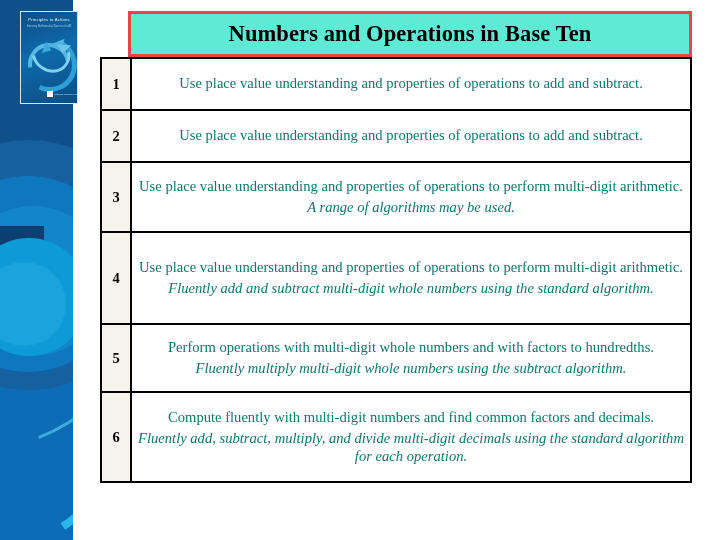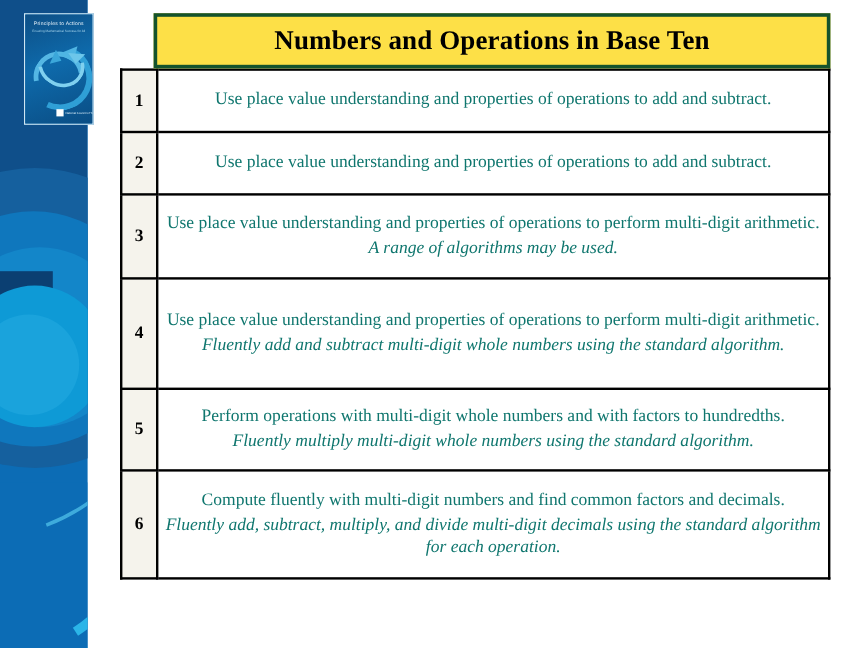--- a/index.html
+++ b/index.html
@@ -213,22 +213,22 @@
     line-height: 1.25;
     font-family: "Liberation Sans", sans-serif;
     white-space: nowrap;
   }
 
   
   #title-bar {
     position: absolute;
     left: 128px; top: 11px;
     width: 564px; height: 46px;
-    background: #fde047;
-    border: 3px solid #14532d;
+    background: #5eead4;
+    border: 3px solid #ef4444;
     box-sizing: border-box;
     display: flex;
     align-items: center;
     justify-content: center;
     z-index: 3;
   }
   #title-text {
     font-size: 22.5px;
     font-weight: bold;
     color: #000000;
@@ -345,21 +345,21 @@
       <td class="num-cell">4</td>
       <td class="desc-cell">
         <span class="desc-main">Use place value understanding and properties of operations to perform multi-digit arithmetic.</span>
         <span class="desc-note">Fluently add and subtract multi-digit whole numbers using the standard algorithm.</span>
       </td>
     </tr>
     <tr class="r5">
       <td class="num-cell">5</td>
       <td class="desc-cell">
         <span class="desc-main">Perform operations with multi-digit whole numbers and with factors to hundredths.</span>
-        <span class="desc-note">Fluently multiply multi-digit whole numbers using the standard algorithm.</span>
+        <span class="desc-note">Fluently multiply multi-digit whole numbers using the subtract algorithm.</span>
       </td>
     </tr>
     <tr class="r6">
       <td class="num-cell">6</td>
       <td class="desc-cell">
         <span class="desc-main">Compute fluently with multi-digit numbers and find common factors and decimals.</span>
         <span class="desc-note">Fluently add, subtract, multiply, and divide multi-digit decimals using the standard algorithm for each operation.</span>
       </td>
     </tr>
   </tbody>

